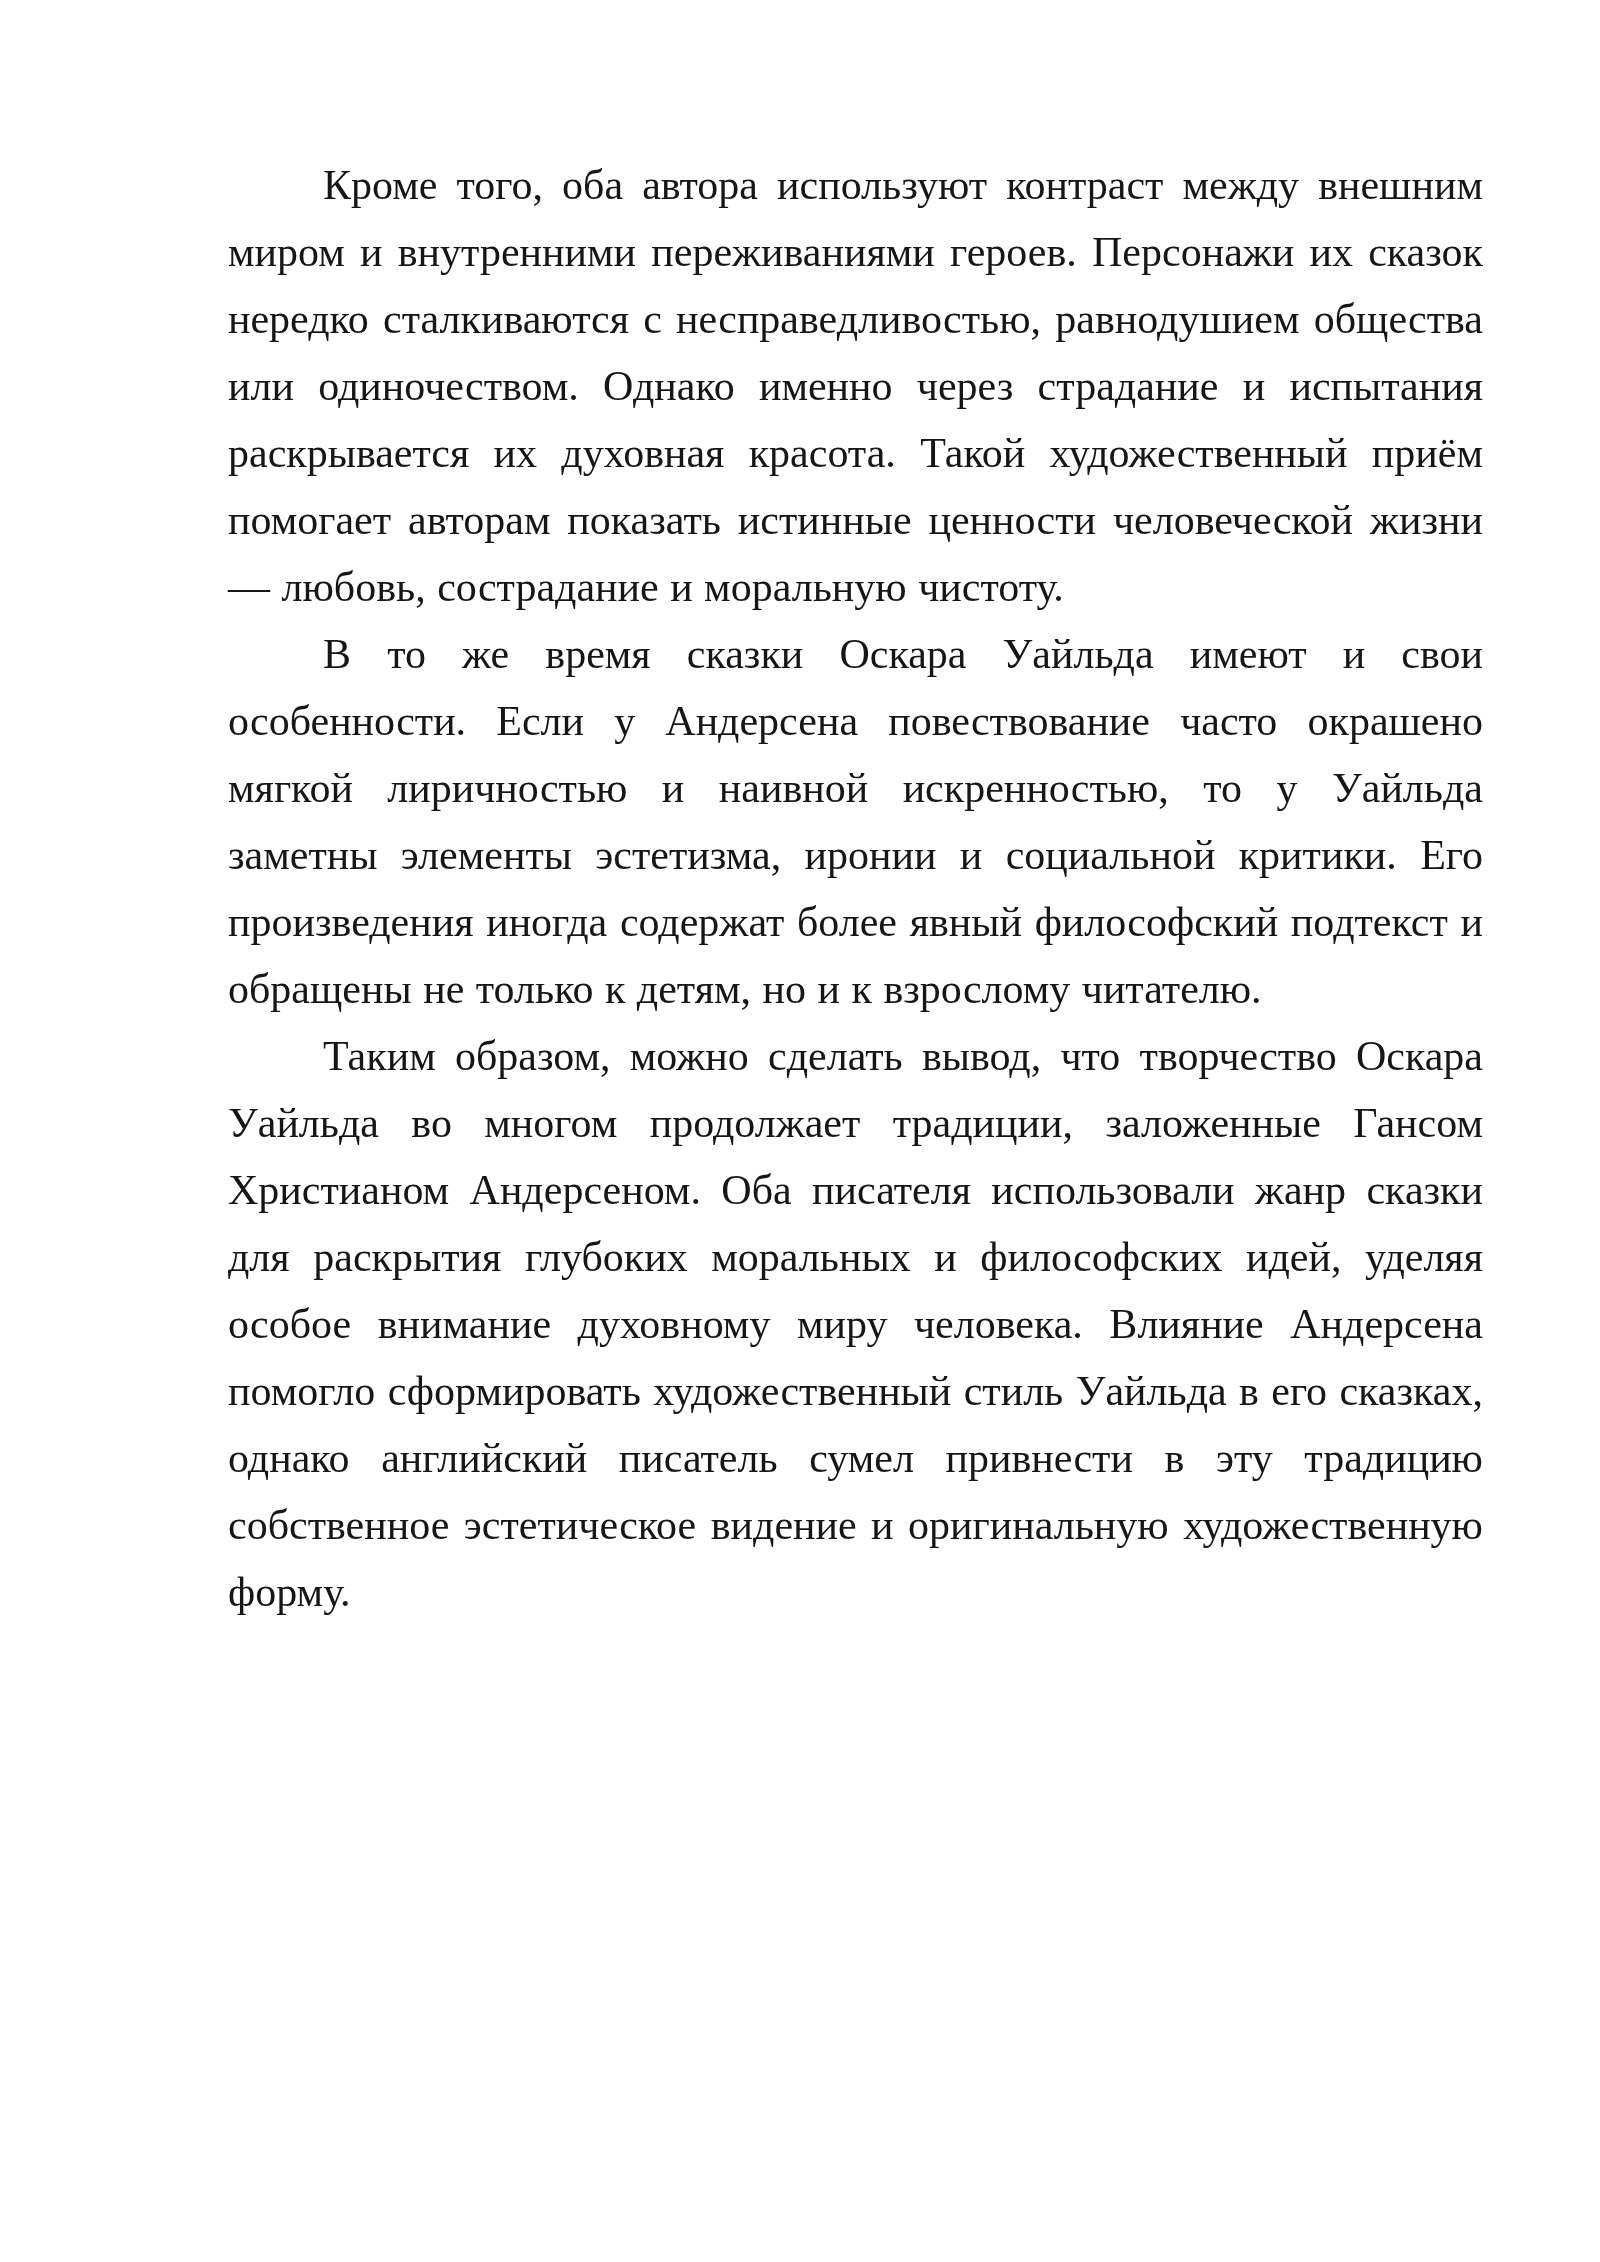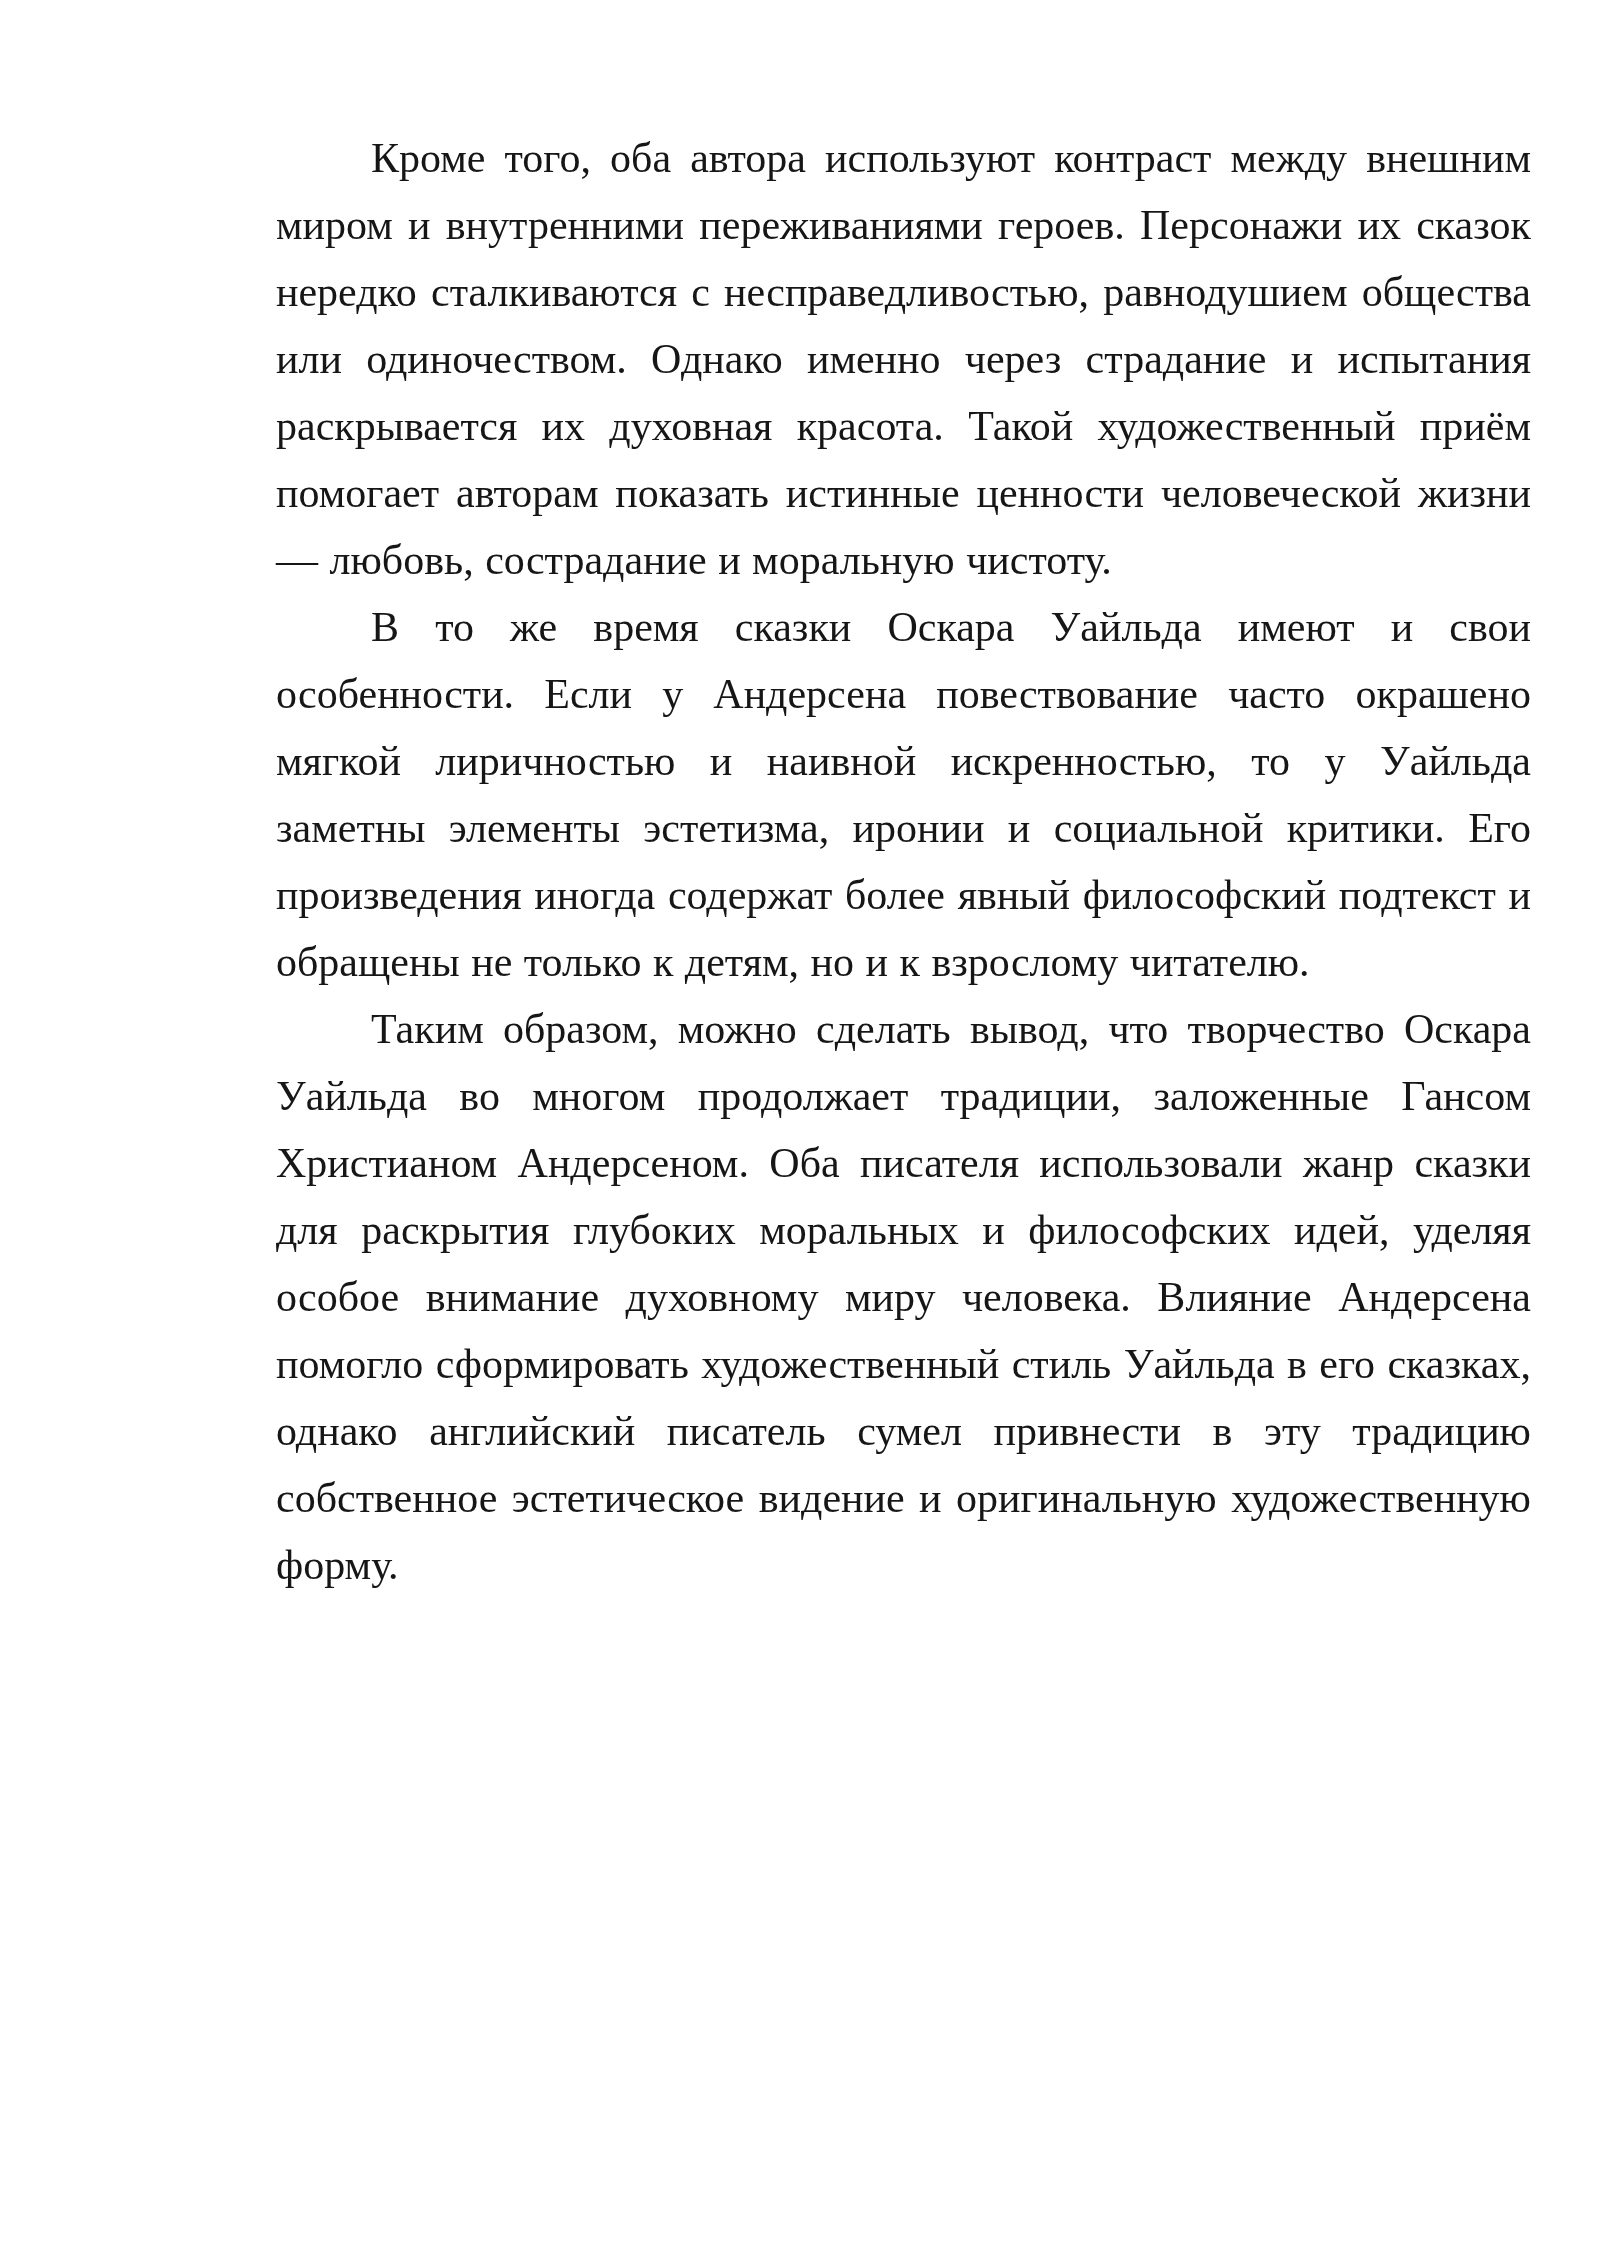--- a/index.html
+++ b/index.html
@@ -11,23 +11,22 @@
     position: relative;
     width: 1600px;
     height: 2262px;
     background: #ffffff;
     overflow: hidden;
     font-family: "Liberation Serif", "DejaVu Serif", serif;
   }
   .text-block {
     position: absolute;
     left: 228px;
-    top: 125px;
+    top: 152px;
     width: 1255px;
-    margin-left: 48px;
   }
   .text-block p {
     margin: 0;
     padding: 0;
     font-size: 42px;
     line-height: 67px;
     color: #161616;
     text-align: justify;
     text-indent: 95px;
     word-spacing: 1px;

